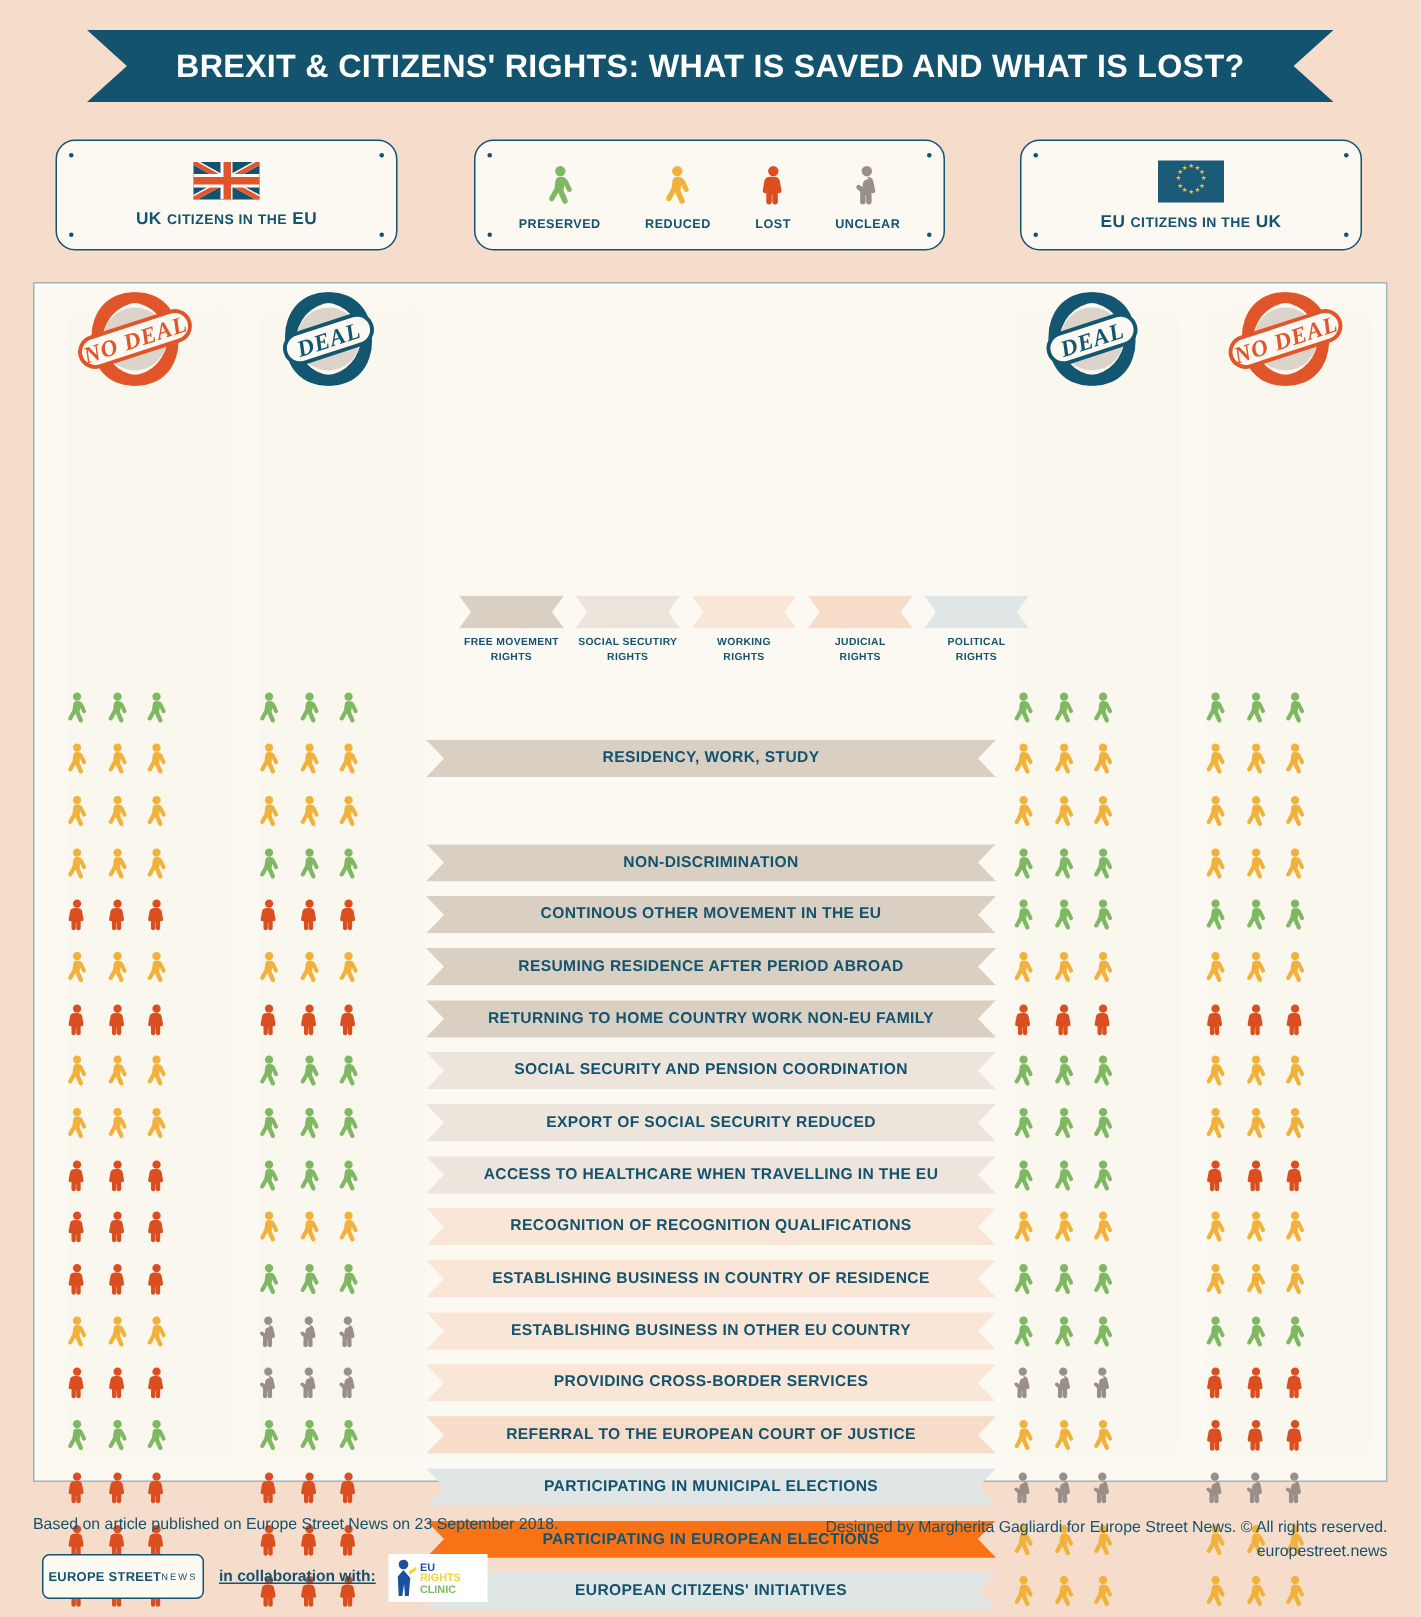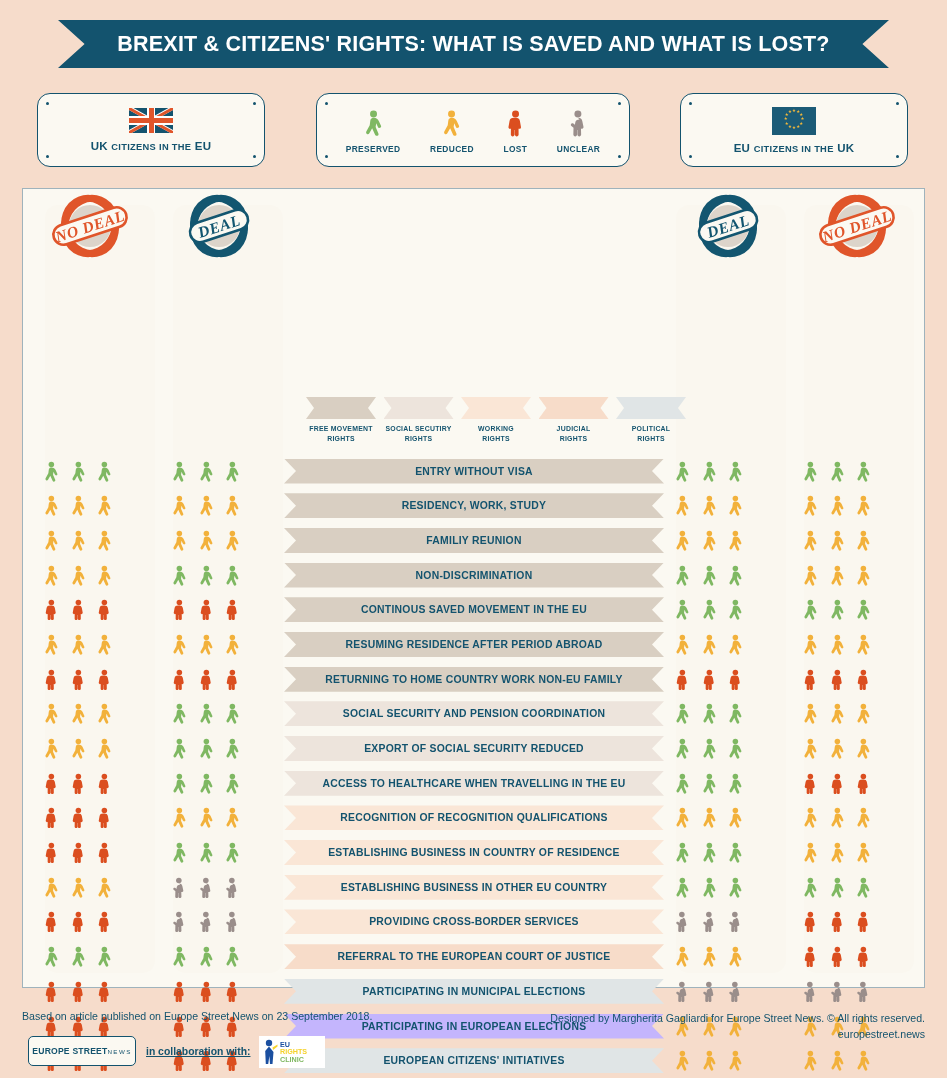--- a/index.html
+++ b/index.html
@@ -308,23 +308,20 @@
           </svg>
           <svg width="16.74" height="27" viewBox="0 0 26 32" fill="#7FB862">
             <circle cx="13" cy="5" r="4.3"></circle>
       <path d="M13.2 9.6 c3.4 0 5.2 1.6 6.4 4.2 l2.6 5.6 c0.5 1.1 -0.1 2.2 -1.2 2.6 c-1.1 0.4 -2.2 -0.2 -2.6 -1.2 l-2.1 -4.4 l-0.7 4.6 l3.4 7.8 c0.5 1.2 0 2.4 -1.2 2.9 c-1.2 0.5 -2.4 -0.1 -2.9 -1.2 l-3.6 -8 l-3.5 6.2 c-0.6 1.1 -1.9 1.4 -2.9 0.8 c-1.1 -0.6 -1.4 -1.9 -0.8 -3 l4.2 -7.6 l0.7 -5.8 c0.4 -2.6 1.9 -3.5 4.2 -3.5 z"></path>
           </svg>
           <svg width="16.74" height="27" viewBox="0 0 26 32" fill="#7FB862">
             <circle cx="13" cy="5" r="4.3"></circle>
       <path d="M13.2 9.6 c3.4 0 5.2 1.6 6.4 4.2 l2.6 5.6 c0.5 1.1 -0.1 2.2 -1.2 2.6 c-1.1 0.4 -2.2 -0.2 -2.6 -1.2 l-2.1 -4.4 l-0.7 4.6 l3.4 7.8 c0.5 1.2 0 2.4 -1.2 2.9 c-1.2 0.5 -2.4 -0.1 -2.9 -1.2 l-3.6 -8 l-3.5 6.2 c-0.6 1.1 -1.9 1.4 -2.9 0.8 c-1.1 -0.6 -1.4 -1.9 -0.8 -3 l4.2 -7.6 l0.7 -5.8 c0.4 -2.6 1.9 -3.5 4.2 -3.5 z"></path>
           </svg>
         </div>
-        <div class="row-band" style="background:#D9CFC2">
-       <span class="row-label">ENTRY WITHOUT VISA</span>
-     </div>
         <div class="fig-group g-edeal">
           <svg width="16.74" height="27" viewBox="0 0 26 32" fill="#7FB862">
             <circle cx="13" cy="5" r="4.3"></circle>
       <path d="M13.2 9.6 c3.4 0 5.2 1.6 6.4 4.2 l2.6 5.6 c0.5 1.1 -0.1 2.2 -1.2 2.6 c-1.1 0.4 -2.2 -0.2 -2.6 -1.2 l-2.1 -4.4 l-0.7 4.6 l3.4 7.8 c0.5 1.2 0 2.4 -1.2 2.9 c-1.2 0.5 -2.4 -0.1 -2.9 -1.2 l-3.6 -8 l-3.5 6.2 c-0.6 1.1 -1.9 1.4 -2.9 0.8 c-1.1 -0.6 -1.4 -1.9 -0.8 -3 l4.2 -7.6 l0.7 -5.8 c0.4 -2.6 1.9 -3.5 4.2 -3.5 z"></path>
           </svg>
           <svg width="16.74" height="27" viewBox="0 0 26 32" fill="#7FB862">
             <circle cx="13" cy="5" r="4.3"></circle>
       <path d="M13.2 9.6 c3.4 0 5.2 1.6 6.4 4.2 l2.6 5.6 c0.5 1.1 -0.1 2.2 -1.2 2.6 c-1.1 0.4 -2.2 -0.2 -2.6 -1.2 l-2.1 -4.4 l-0.7 4.6 l3.4 7.8 c0.5 1.2 0 2.4 -1.2 2.9 c-1.2 0.5 -2.4 -0.1 -2.9 -1.2 l-3.6 -8 l-3.5 6.2 c-0.6 1.1 -1.9 1.4 -2.9 0.8 c-1.1 -0.6 -1.4 -1.9 -0.8 -3 l4.2 -7.6 l0.7 -5.8 c0.4 -2.6 1.9 -3.5 4.2 -3.5 z"></path>
           </svg>
           <svg width="16.74" height="27" viewBox="0 0 26 32" fill="#7FB862">
@@ -430,23 +427,20 @@
           </svg>
           <svg width="16.74" height="27" viewBox="0 0 26 32" fill="#F2B13B">
             <circle cx="13" cy="5" r="4.3"></circle>
       <path d="M13.2 9.6 c3.4 0 5.2 1.6 6.4 4.2 l2.6 5.6 c0.5 1.1 -0.1 2.2 -1.2 2.6 c-1.1 0.4 -2.2 -0.2 -2.6 -1.2 l-2.1 -4.4 l-0.7 4.6 l3.4 7.8 c0.5 1.2 0 2.4 -1.2 2.9 c-1.2 0.5 -2.4 -0.1 -2.9 -1.2 l-3.6 -8 l-3.5 6.2 c-0.6 1.1 -1.9 1.4 -2.9 0.8 c-1.1 -0.6 -1.4 -1.9 -0.8 -3 l4.2 -7.6 l0.7 -5.8 c0.4 -2.6 1.9 -3.5 4.2 -3.5 z"></path>
           </svg>
           <svg width="16.74" height="27" viewBox="0 0 26 32" fill="#F2B13B">
             <circle cx="13" cy="5" r="4.3"></circle>
       <path d="M13.2 9.6 c3.4 0 5.2 1.6 6.4 4.2 l2.6 5.6 c0.5 1.1 -0.1 2.2 -1.2 2.6 c-1.1 0.4 -2.2 -0.2 -2.6 -1.2 l-2.1 -4.4 l-0.7 4.6 l3.4 7.8 c0.5 1.2 0 2.4 -1.2 2.9 c-1.2 0.5 -2.4 -0.1 -2.9 -1.2 l-3.6 -8 l-3.5 6.2 c-0.6 1.1 -1.9 1.4 -2.9 0.8 c-1.1 -0.6 -1.4 -1.9 -0.8 -3 l4.2 -7.6 l0.7 -5.8 c0.4 -2.6 1.9 -3.5 4.2 -3.5 z"></path>
           </svg>
         </div>
-        <div class="row-band" style="background:#D9CFC2">
-       <span class="row-label">FAMILIY REUNION</span>
-     </div>
         <div class="fig-group g-edeal">
           <svg width="16.74" height="27" viewBox="0 0 26 32" fill="#F2B13B">
             <circle cx="13" cy="5" r="4.3"></circle>
       <path d="M13.2 9.6 c3.4 0 5.2 1.6 6.4 4.2 l2.6 5.6 c0.5 1.1 -0.1 2.2 -1.2 2.6 c-1.1 0.4 -2.2 -0.2 -2.6 -1.2 l-2.1 -4.4 l-0.7 4.6 l3.4 7.8 c0.5 1.2 0 2.4 -1.2 2.9 c-1.2 0.5 -2.4 -0.1 -2.9 -1.2 l-3.6 -8 l-3.5 6.2 c-0.6 1.1 -1.9 1.4 -2.9 0.8 c-1.1 -0.6 -1.4 -1.9 -0.8 -3 l4.2 -7.6 l0.7 -5.8 c0.4 -2.6 1.9 -3.5 4.2 -3.5 z"></path>
           </svg>
           <svg width="16.74" height="27" viewBox="0 0 26 32" fill="#F2B13B">
             <circle cx="13" cy="5" r="4.3"></circle>
       <path d="M13.2 9.6 c3.4 0 5.2 1.6 6.4 4.2 l2.6 5.6 c0.5 1.1 -0.1 2.2 -1.2 2.6 c-1.1 0.4 -2.2 -0.2 -2.6 -1.2 l-2.1 -4.4 l-0.7 4.6 l3.4 7.8 c0.5 1.2 0 2.4 -1.2 2.9 c-1.2 0.5 -2.4 -0.1 -2.9 -1.2 l-3.6 -8 l-3.5 6.2 c-0.6 1.1 -1.9 1.4 -2.9 0.8 c-1.1 -0.6 -1.4 -1.9 -0.8 -3 l4.2 -7.6 l0.7 -5.8 c0.4 -2.6 1.9 -3.5 4.2 -3.5 z"></path>
           </svg>
           <svg width="16.74" height="27" viewBox="0 0 26 32" fill="#F2B13B">
@@ -553,21 +547,21 @@
           <svg width="16.74" height="27" viewBox="0 0 26 32" fill="#DB4E1F">
             <circle cx="13" cy="5" r="4.3"></circle>
       <path d="M13 9.6 c3.2 0 4.9 1.1 5.4 4 l1.3 7.2 c0.2 1.2 -0.5 2.2 -1.7 2.4 c-0.5 0.1 -1 0 -1.3 -0.2 l0.1 7.2 c0 1.3 -1 2.3 -2.3 2.3 c-1.3 0 -2.3 -1 -2.3 -2.3 l0 -5.6 l-0.4 0 l0 5.6 c0 1.3 -1 2.3 -2.3 2.3 c-1.3 0 -2.3 -1 -2.3 -2.3 l0.1 -7.2 c-0.4 0.2 -0.8 0.3 -1.3 0.2 c-1.2 -0.2 -1.9 -1.2 -1.7 -2.4 l1.3 -7.2 c0.5 -2.9 2.2 -4 5.4 -4 z"></path>
           </svg>
           <svg width="16.74" height="27" viewBox="0 0 26 32" fill="#DB4E1F">
             <circle cx="13" cy="5" r="4.3"></circle>
       <path d="M13 9.6 c3.2 0 4.9 1.1 5.4 4 l1.3 7.2 c0.2 1.2 -0.5 2.2 -1.7 2.4 c-0.5 0.1 -1 0 -1.3 -0.2 l0.1 7.2 c0 1.3 -1 2.3 -2.3 2.3 c-1.3 0 -2.3 -1 -2.3 -2.3 l0 -5.6 l-0.4 0 l0 5.6 c0 1.3 -1 2.3 -2.3 2.3 c-1.3 0 -2.3 -1 -2.3 -2.3 l0.1 -7.2 c-0.4 0.2 -0.8 0.3 -1.3 0.2 c-1.2 -0.2 -1.9 -1.2 -1.7 -2.4 l1.3 -7.2 c0.5 -2.9 2.2 -4 5.4 -4 z"></path>
           </svg>
         </div>
         <div class="row-band" style="background:#D9CFC2">
-       <span class="row-label">CONTINOUS SAVED MOVEMENT IN THE EU</span>
+       <span class="row-label">CONTINOUS OTHER MOVEMENT IN THE EU</span>
      </div>
         <div class="fig-group g-edeal">
           <svg width="16.74" height="27" viewBox="0 0 26 32" fill="#7FB862">
             <circle cx="13" cy="5" r="4.3"></circle>
       <path d="M13.2 9.6 c3.4 0 5.2 1.6 6.4 4.2 l2.6 5.6 c0.5 1.1 -0.1 2.2 -1.2 2.6 c-1.1 0.4 -2.2 -0.2 -2.6 -1.2 l-2.1 -4.4 l-0.7 4.6 l3.4 7.8 c0.5 1.2 0 2.4 -1.2 2.9 c-1.2 0.5 -2.4 -0.1 -2.9 -1.2 l-3.6 -8 l-3.5 6.2 c-0.6 1.1 -1.9 1.4 -2.9 0.8 c-1.1 -0.6 -1.4 -1.9 -0.8 -3 l4.2 -7.6 l0.7 -5.8 c0.4 -2.6 1.9 -3.5 4.2 -3.5 z"></path>
           </svg>
           <svg width="16.74" height="27" viewBox="0 0 26 32" fill="#7FB862">
             <circle cx="13" cy="5" r="4.3"></circle>
       <path d="M13.2 9.6 c3.4 0 5.2 1.6 6.4 4.2 l2.6 5.6 c0.5 1.1 -0.1 2.2 -1.2 2.6 c-1.1 0.4 -2.2 -0.2 -2.6 -1.2 l-2.1 -4.4 l-0.7 4.6 l3.4 7.8 c0.5 1.2 0 2.4 -1.2 2.9 c-1.2 0.5 -2.4 -0.1 -2.9 -1.2 l-3.6 -8 l-3.5 6.2 c-0.6 1.1 -1.9 1.4 -2.9 0.8 c-1.1 -0.6 -1.4 -1.9 -0.8 -3 l4.2 -7.6 l0.7 -5.8 c0.4 -2.6 1.9 -3.5 4.2 -3.5 z"></path>
           </svg>
@@ -1284,21 +1278,21 @@
           </svg>
           <svg width="16.74" height="27" viewBox="0 0 26 32" fill="#DB4E1F">
             <circle cx="13" cy="5" r="4.3"></circle>
       <path d="M13 9.6 c3.2 0 4.9 1.1 5.4 4 l1.3 7.2 c0.2 1.2 -0.5 2.2 -1.7 2.4 c-0.5 0.1 -1 0 -1.3 -0.2 l0.1 7.2 c0 1.3 -1 2.3 -2.3 2.3 c-1.3 0 -2.3 -1 -2.3 -2.3 l0 -5.6 l-0.4 0 l0 5.6 c0 1.3 -1 2.3 -2.3 2.3 c-1.3 0 -2.3 -1 -2.3 -2.3 l0.1 -7.2 c-0.4 0.2 -0.8 0.3 -1.3 0.2 c-1.2 -0.2 -1.9 -1.2 -1.7 -2.4 l1.3 -7.2 c0.5 -2.9 2.2 -4 5.4 -4 z"></path>
           </svg>
           <svg width="16.74" height="27" viewBox="0 0 26 32" fill="#DB4E1F">
             <circle cx="13" cy="5" r="4.3"></circle>
       <path d="M13 9.6 c3.2 0 4.9 1.1 5.4 4 l1.3 7.2 c0.2 1.2 -0.5 2.2 -1.7 2.4 c-0.5 0.1 -1 0 -1.3 -0.2 l0.1 7.2 c0 1.3 -1 2.3 -2.3 2.3 c-1.3 0 -2.3 -1 -2.3 -2.3 l0 -5.6 l-0.4 0 l0 5.6 c0 1.3 -1 2.3 -2.3 2.3 c-1.3 0 -2.3 -1 -2.3 -2.3 l0.1 -7.2 c-0.4 0.2 -0.8 0.3 -1.3 0.2 c-1.2 -0.2 -1.9 -1.2 -1.7 -2.4 l1.3 -7.2 c0.5 -2.9 2.2 -4 5.4 -4 z"></path>
           </svg>
         </div>
-        <div class="row-band" style="background:#c4b5fd">
+        <div class="row-band" style="background:#f97316">
        <span class="row-label">PARTICIPATING IN EUROPEAN ELECTIONS</span>
      </div>
         <div class="fig-group g-edeal">
           <svg width="16.74" height="27" viewBox="0 0 26 32" fill="#F2B13B">
             <circle cx="13" cy="5" r="4.3"></circle>
       <path d="M13.2 9.6 c3.4 0 5.2 1.6 6.4 4.2 l2.6 5.6 c0.5 1.1 -0.1 2.2 -1.2 2.6 c-1.1 0.4 -2.2 -0.2 -2.6 -1.2 l-2.1 -4.4 l-0.7 4.6 l3.4 7.8 c0.5 1.2 0 2.4 -1.2 2.9 c-1.2 0.5 -2.4 -0.1 -2.9 -1.2 l-3.6 -8 l-3.5 6.2 c-0.6 1.1 -1.9 1.4 -2.9 0.8 c-1.1 -0.6 -1.4 -1.9 -0.8 -3 l4.2 -7.6 l0.7 -5.8 c0.4 -2.6 1.9 -3.5 4.2 -3.5 z"></path>
           </svg>
           <svg width="16.74" height="27" viewBox="0 0 26 32" fill="#F2B13B">
             <circle cx="13" cy="5" r="4.3"></circle>
       <path d="M13.2 9.6 c3.4 0 5.2 1.6 6.4 4.2 l2.6 5.6 c0.5 1.1 -0.1 2.2 -1.2 2.6 c-1.1 0.4 -2.2 -0.2 -2.6 -1.2 l-2.1 -4.4 l-0.7 4.6 l3.4 7.8 c0.5 1.2 0 2.4 -1.2 2.9 c-1.2 0.5 -2.4 -0.1 -2.9 -1.2 l-3.6 -8 l-3.5 6.2 c-0.6 1.1 -1.9 1.4 -2.9 0.8 c-1.1 -0.6 -1.4 -1.9 -0.8 -3 l4.2 -7.6 l0.7 -5.8 c0.4 -2.6 1.9 -3.5 4.2 -3.5 z"></path>

